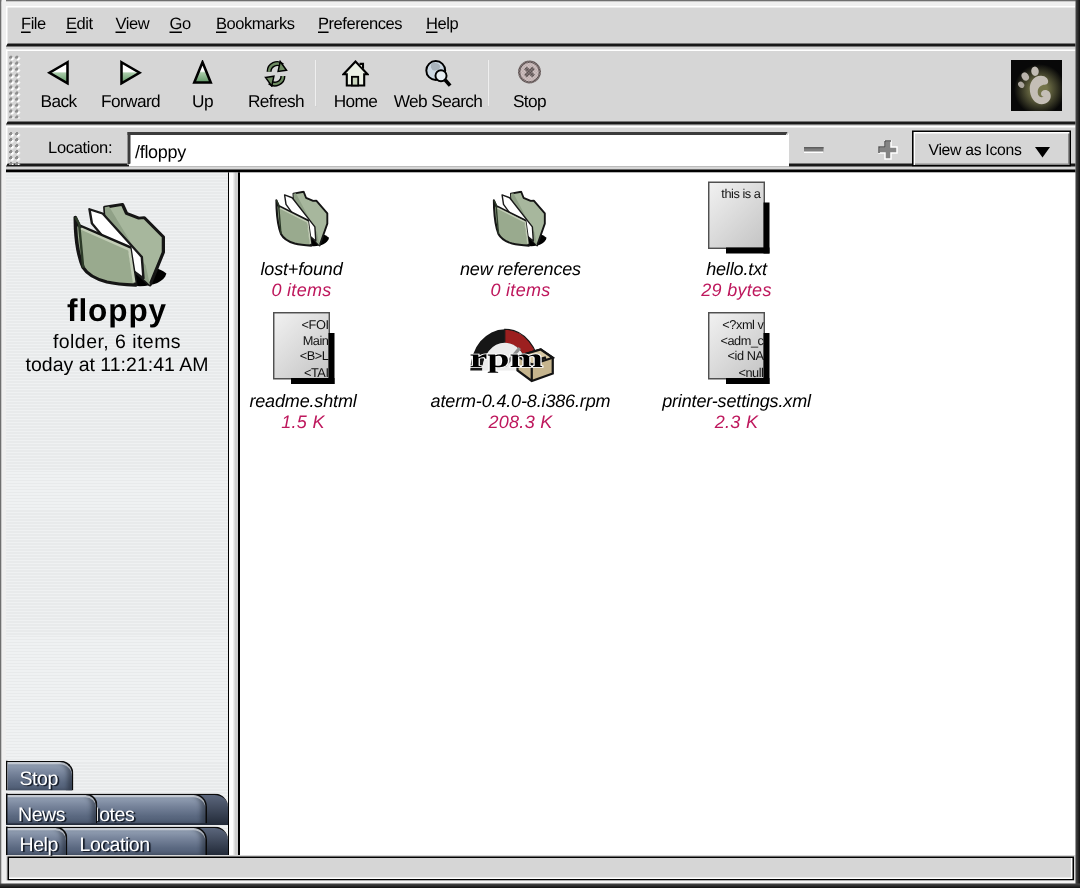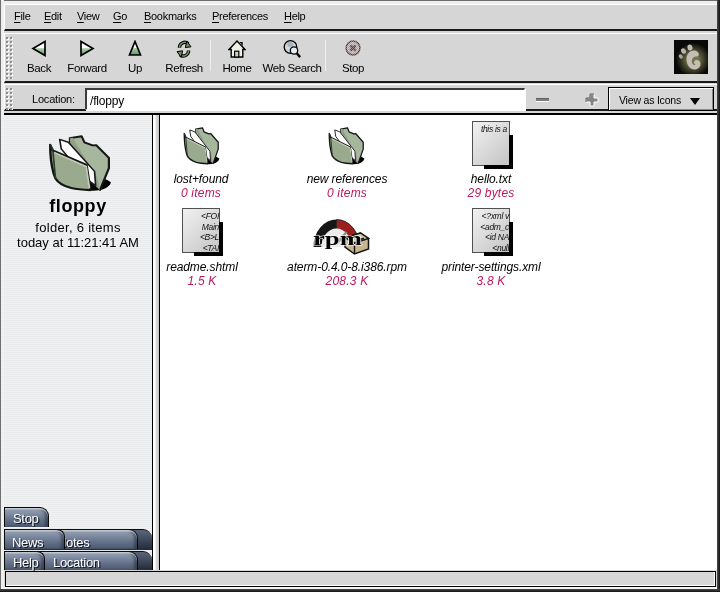--- a/index.html
+++ b/index.html
@@ -35,34 +35,34 @@
 #vai{left:608px;top:87px;width:106px;height:24px;background:#d6d6d6;
  border:1px solid #000;box-shadow:inset 1px 1px 0 #fff,inset -1px -1px 0 #8a8a8a;}
 #vai .t{position:absolute;left:10px;top:6px;font-size:10.5px;letter-spacing:-0.2px;}
 #vai .tri{position:absolute;right:13px;top:10px;width:0;height:0;
  border-left:5.5px solid transparent;border-right:5.5px solid transparent;border-top:7px solid #000;}
 #maintop{left:4px;top:113px;width:713px;height:2px;background:#000;}
 #sidebar{left:4px;top:115px;width:148px;height:455px;
  background:repeating-linear-gradient(0deg,#eff1f2 0 1px,#e8eaeb 1px 2px);}
 #split{left:152px;top:115px;width:8px;height:455px;background:linear-gradient(90deg,#000 0 1px,#fdfdfd 1px 3px,#cfcfcf 5px 7px,#000 7px 8px);}
 #content{left:160px;top:115px;width:557px;height:455px;background:#fff;}
-#sbname{left:4px;top:196px;width:148px;text-align:center;font-weight:bold;font-size:18px;letter-spacing:0.6px;}
+#sbname{left:4px;top:196px;width:148px;text-align:center;font-weight:bold;font-size:21px;letter-spacing:0.6px;}
 #sbinfo1{left:4px;top:220px;width:148px;text-align:center;font-size:13px;letter-spacing:0.3px;}
 #sbinfo2{left:4px;top:235px;width:148px;text-align:center;font-size:13px;}
 .tab{position:absolute;height:20px;color:#fff;font-size:13px;
  background:linear-gradient(#9aa7ba 0%,#76839a 40%,#5a6880 75%,#515e75 100%);border:1px solid #0a0a0a;border-bottom:none;
  border-radius:0 9px 0 0;box-shadow:inset 0 1.5px 0 rgba(255,255,255,.5),inset -3px 0 3px rgba(20,26,38,.45);}
 .tab span{position:absolute;top:3px;letter-spacing:-0.3px;text-shadow:1.2px 1.2px 0.5px rgba(10,16,26,.9);}
 .tabdark{position:absolute;background:linear-gradient(#5b667c,#222a38);border-top:1px solid #0a0a0a;border-radius:0 9px 0 0;}
 #status{left:5px;top:571px;width:711px;height:16px;background:#d6d6d6;border:1px solid #000;
  box-shadow:inset -1px -1px 0 #fff;}
 .fname{position:absolute;width:200px;text-align:center;font-size:12px;letter-spacing:-0.1px;color:#000;white-space:nowrap;font-style:italic;}
 .fsize{position:absolute;width:200px;text-align:center;font-size:12px;letter-spacing:0.2px;color:#be185d;white-space:nowrap;font-style:italic;}
 .docic{position:absolute;width:38px;height:45px;background:linear-gradient(135deg,#f1f1f1,#c4c4c4);
- border:1px solid #505050;font-style:italic;}
+ border:1px solid #505050;}
 .docic:after{content:"";position:absolute;right:-4px;top:13px;width:4px;bottom:-4px;background:#000;}
 .docic:before{content:"";position:absolute;right:-4px;bottom:-4px;width:29px;height:4px;background:#000;}
 .docic .dt{position:absolute;right:0;top:2px;font-size:8.5px;line-height:10.5px;color:#111;text-align:right;white-space:pre;letter-spacing:-0.3px;}
 </style></head>
 <body>
 <div class="abs" id="brd-t"></div>
 <div class="abs" id="brd-t2"></div>
 <div class="abs" id="brd-l"></div>
 <div class="abs" id="brd-l2"></div>
 <div class="abs" id="menubar"></div>
@@ -280,12 +280,12 @@
 </div>
 <span class="fname" style="left:247px;top:260px;">aterm-0.4.0-8.i386.rpm</span>
 <span class="fsize" style="left:247px;top:274px;">208.3 K</span>
 <div class="docic" style="left:472px;top:208px;">
     <span class="dt">&lt;?xml v
 &lt;adm_c
 &lt;id NA
 &lt;null</span>
   </div>
 <span class="fname" style="left:391px;top:260px;">printer-settings.xml</span>
-<span class="fsize" style="left:391px;top:274px;">3.8 K</span>
+<span class="fsize" style="left:391px;top:274px;">2.3 K</span>
 </body></html>

